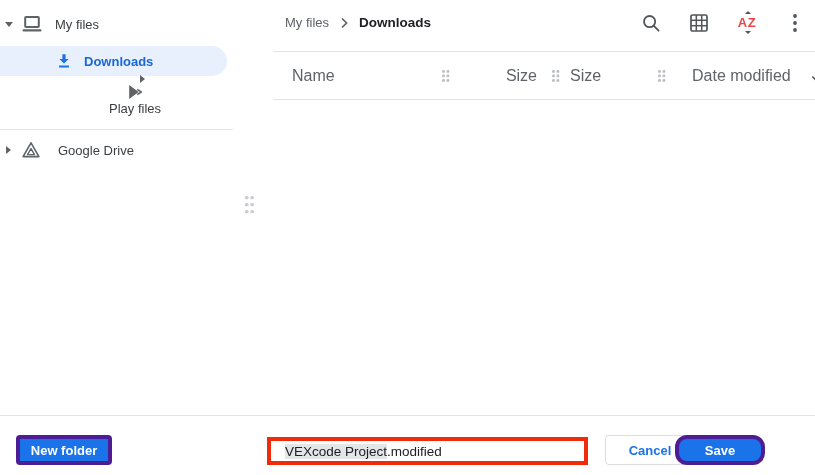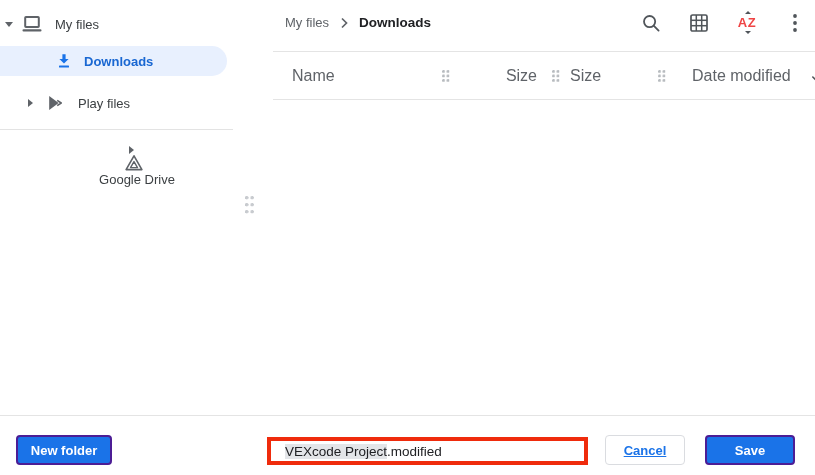--- a/index.html
+++ b/index.html
@@ -7,22 +7,22 @@
   .app {
     position:relative; width:815px; height:475px; background:#fff;
     font-family:"Liberation Sans", sans-serif; color:#3c4043; overflow:hidden;
   }
 
   
   .sidebar { position:absolute; left:0; top:0; width:260px; height:415px; }
   .tree-row { position:absolute; left:0; width:256px; display:flex; align-items:center; cursor:pointer; }
   .row-myfiles { top:12px; height:24px; }
   .row-downloads { top:46px; height:30px; width:227px; background:#e8f0fe; border-radius:0 15px 15px 0; }
-  .row-play { top:89px; height:28px; }
-  .row-drive { top:146px; height:28px;flex-direction:column; }
+  .row-play { top:75px; height:28px;flex-direction:column; }
+  .row-drive { top:136px; height:28px; }
   .tree-label { font-size:13px; color:#3c4043; white-space:nowrap; }
   .row-downloads .tree-label { color:#1967d2; font-weight:700; margin-left:12px; }
   .row-myfiles .tree-label { margin-left:13px; }
   .row-play .tree-label { margin-left:14px; }
   .row-drive .tree-label { margin-left:18px; }
 
   .caret-down { width:0; height:0; border-top:5px solid #5f6368; border-left:4px solid transparent; border-right:4px solid transparent; }
   .caret-right { width:0; height:0; border-left:5px solid #5f6368; border-top:4px solid transparent; border-bottom:4px solid transparent; }
   .row-myfiles .caret-down { margin-left:5px; }
   .row-play .caret-right { margin-left:28px; }
@@ -71,25 +71,25 @@
   .h-type { left:297px; }
   .g3 { left:385px; }
   .h-date { left:419px; display:flex; align-items:center; gap:19px; }
 
   .file-list { position:absolute; left:0; right:0; top:101px; bottom:0; background:#fff; }
 
   
   .footer { position:absolute; left:0; top:415px; width:815px; height:60px; border-top:1px solid #e4e4e4; background:#fff; }
   .btn { position:absolute; top:19px; height:30px; border-radius:4px; font-family:inherit; font-size:13px;
     font-weight:700; cursor:pointer; }
-  .btn-primary { background:#1a73e8; border:2px solid #4c1d95; color:#fff; }
+  .btn-primary { background:#1a73e8; border:4px solid #4c1d95; color:#fff; }
   .btn-outline { background:#fff; border:1px solid #dadce0; color:#1a73e8; }
   .new-folder { left:16px; width:96px; }
-  .cancel { left:605px; width:80px;text-decoration:underline; }
-  .save { left:705px; width:90px; }
+  .cancel { left:605px; width:90px; }
+  .save { left:675px; width:90px;border-radius:12px; }
 
   .file-type { position:absolute; left:128px; top:19px; width:134px; height:30px; background:#f1f3f4;
     border-radius:4px; display:flex; align-items:center; padding:0 12px; cursor:pointer; }
   .file-type-label { flex:1; text-align:center; font-size:13px; color:#3c4043; }
   .select-caret { width:0; height:0; border-top:5px solid #5f6368; border-left:4px solid transparent;
     border-right:4px solid transparent; }
 
   .annotation { position:absolute; left:267px; top:21px; width:321px; height:28px;
     border:4px solid #ef2b0c; background:#fff; }
   .filename-input { width:100%; height:100%; background:#fff; display:flex; align-items:center;

